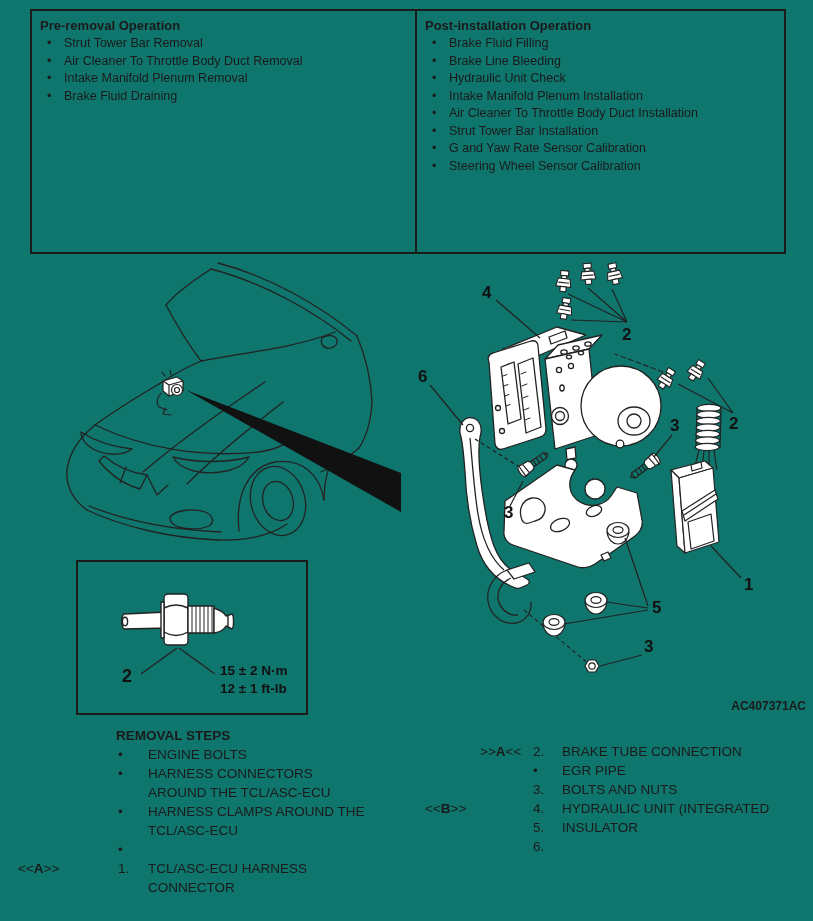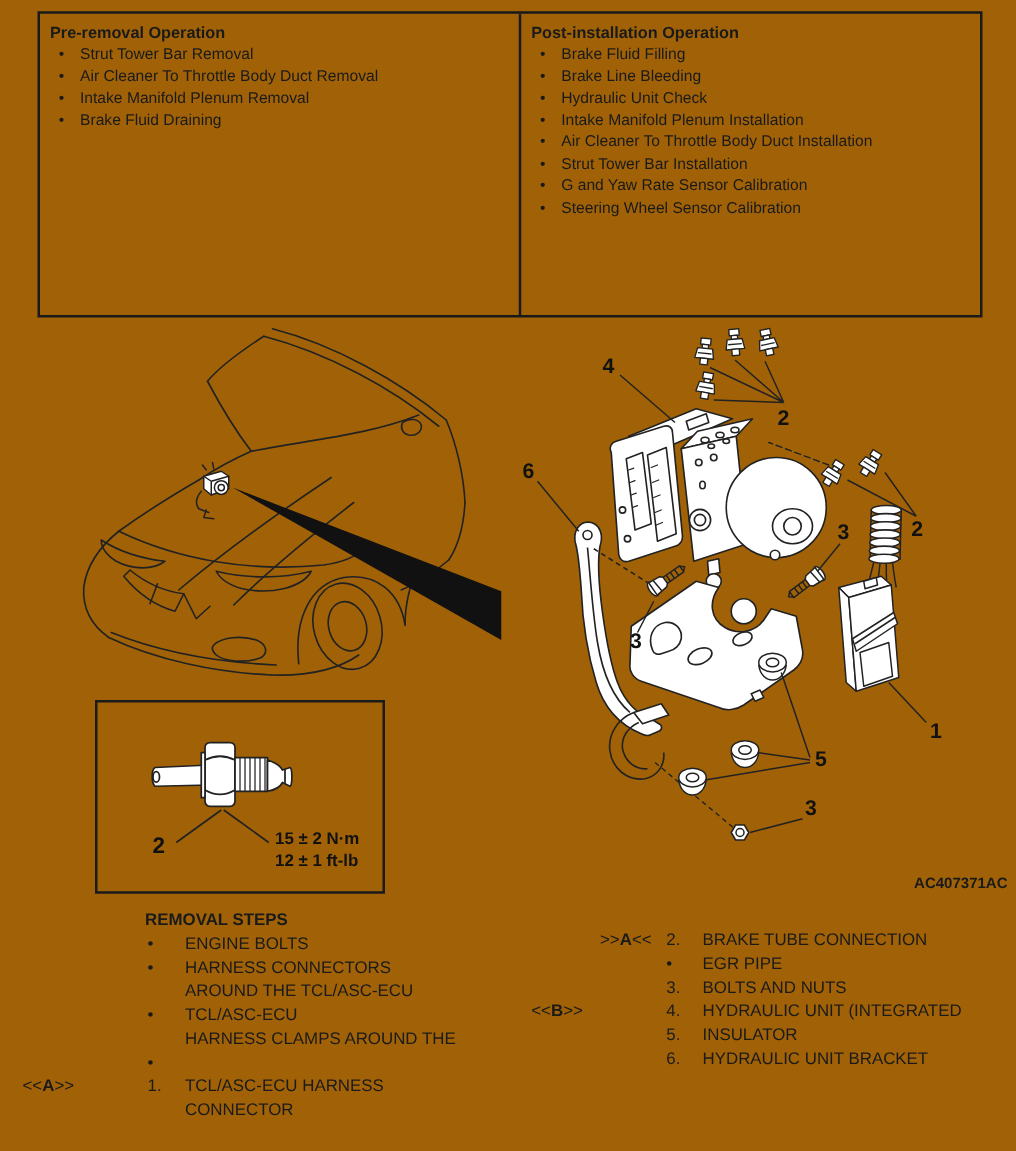--- a/index.html
+++ b/index.html
@@ -1,18 +1,18 @@
 <!DOCTYPE html>
 <html><head>
 <meta charset="utf-8">
 <style>
   * { margin:0; padding:0; box-sizing:border-box; }
   html,body { background:#fff; }
   body { font-family:"Liberation Sans","DejaVu Sans",sans-serif; color:#1a1a1a; }
-  #page { position:relative; width:813px; height:921px; background:#a16207; overflow:hidden; }
+  #page { position:relative; width:813px; height:921px; background:#0f766e; overflow:hidden; }
 
   
   .op-table { position:absolute; left:30px; top:9px; width:756px; height:245px;
               border:2px solid #1a1a1a; display:flex; }
   .op-cell { padding:5px 8px 6px 8px; font-size:12.5px; line-height:17.5px; }
   .op-cell.pre  { width:385px; border-right:2px solid #1a1a1a; }
   .op-cell.post { flex:1; }
   .op-title { font-weight:bold; font-size:13px; line-height:19px; }
   .op-row { display:flex; }
   .op-row .b { flex:0 0 17px; margin-left:7px; }
@@ -328,22 +328,22 @@
       <div class="srow">
         <span class="gut">•</span>
         <span class="txt">
             <div>HARNESS CONNECTORS</div>
             <div>AROUND THE TCL/ASC-ECU</div>
           </span>
       </div>
       <div class="srow">
         <span class="gut">•</span>
         <span class="txt">
+            <div>HARNESS CLAMPS AROUND THE</div>
             <div>TCL/ASC-ECU</div>
-            <div>HARNESS CLAMPS AROUND THE</div>
           </span>
       </div>
       <div class="srow">
         <span class="gut">•</span>
       </div>
       <div class="srow">
         <span class="mk mk-far"><span>&lt;&lt;</span><b>A</b><span>&gt;&gt;</span></span>
         <span class="gut">1.</span>
         <span class="txt">
             <div>TCL/ASC-ECU HARNESS</div>
@@ -380,20 +380,17 @@
           </span>
       </div>
       <div class="srow">
         <span class="gut">5.</span>
         <span class="txt">
             <div>INSULATOR</div>
           </span>
       </div>
       <div class="srow">
         <span class="gut">6.</span>
-        <span class="txt">
-            <div>HYDRAULIC UNIT BRACKET</div>
-          </span>
       </div>
     </div>
   </div>
 
 </div>
 
 </body></html>

